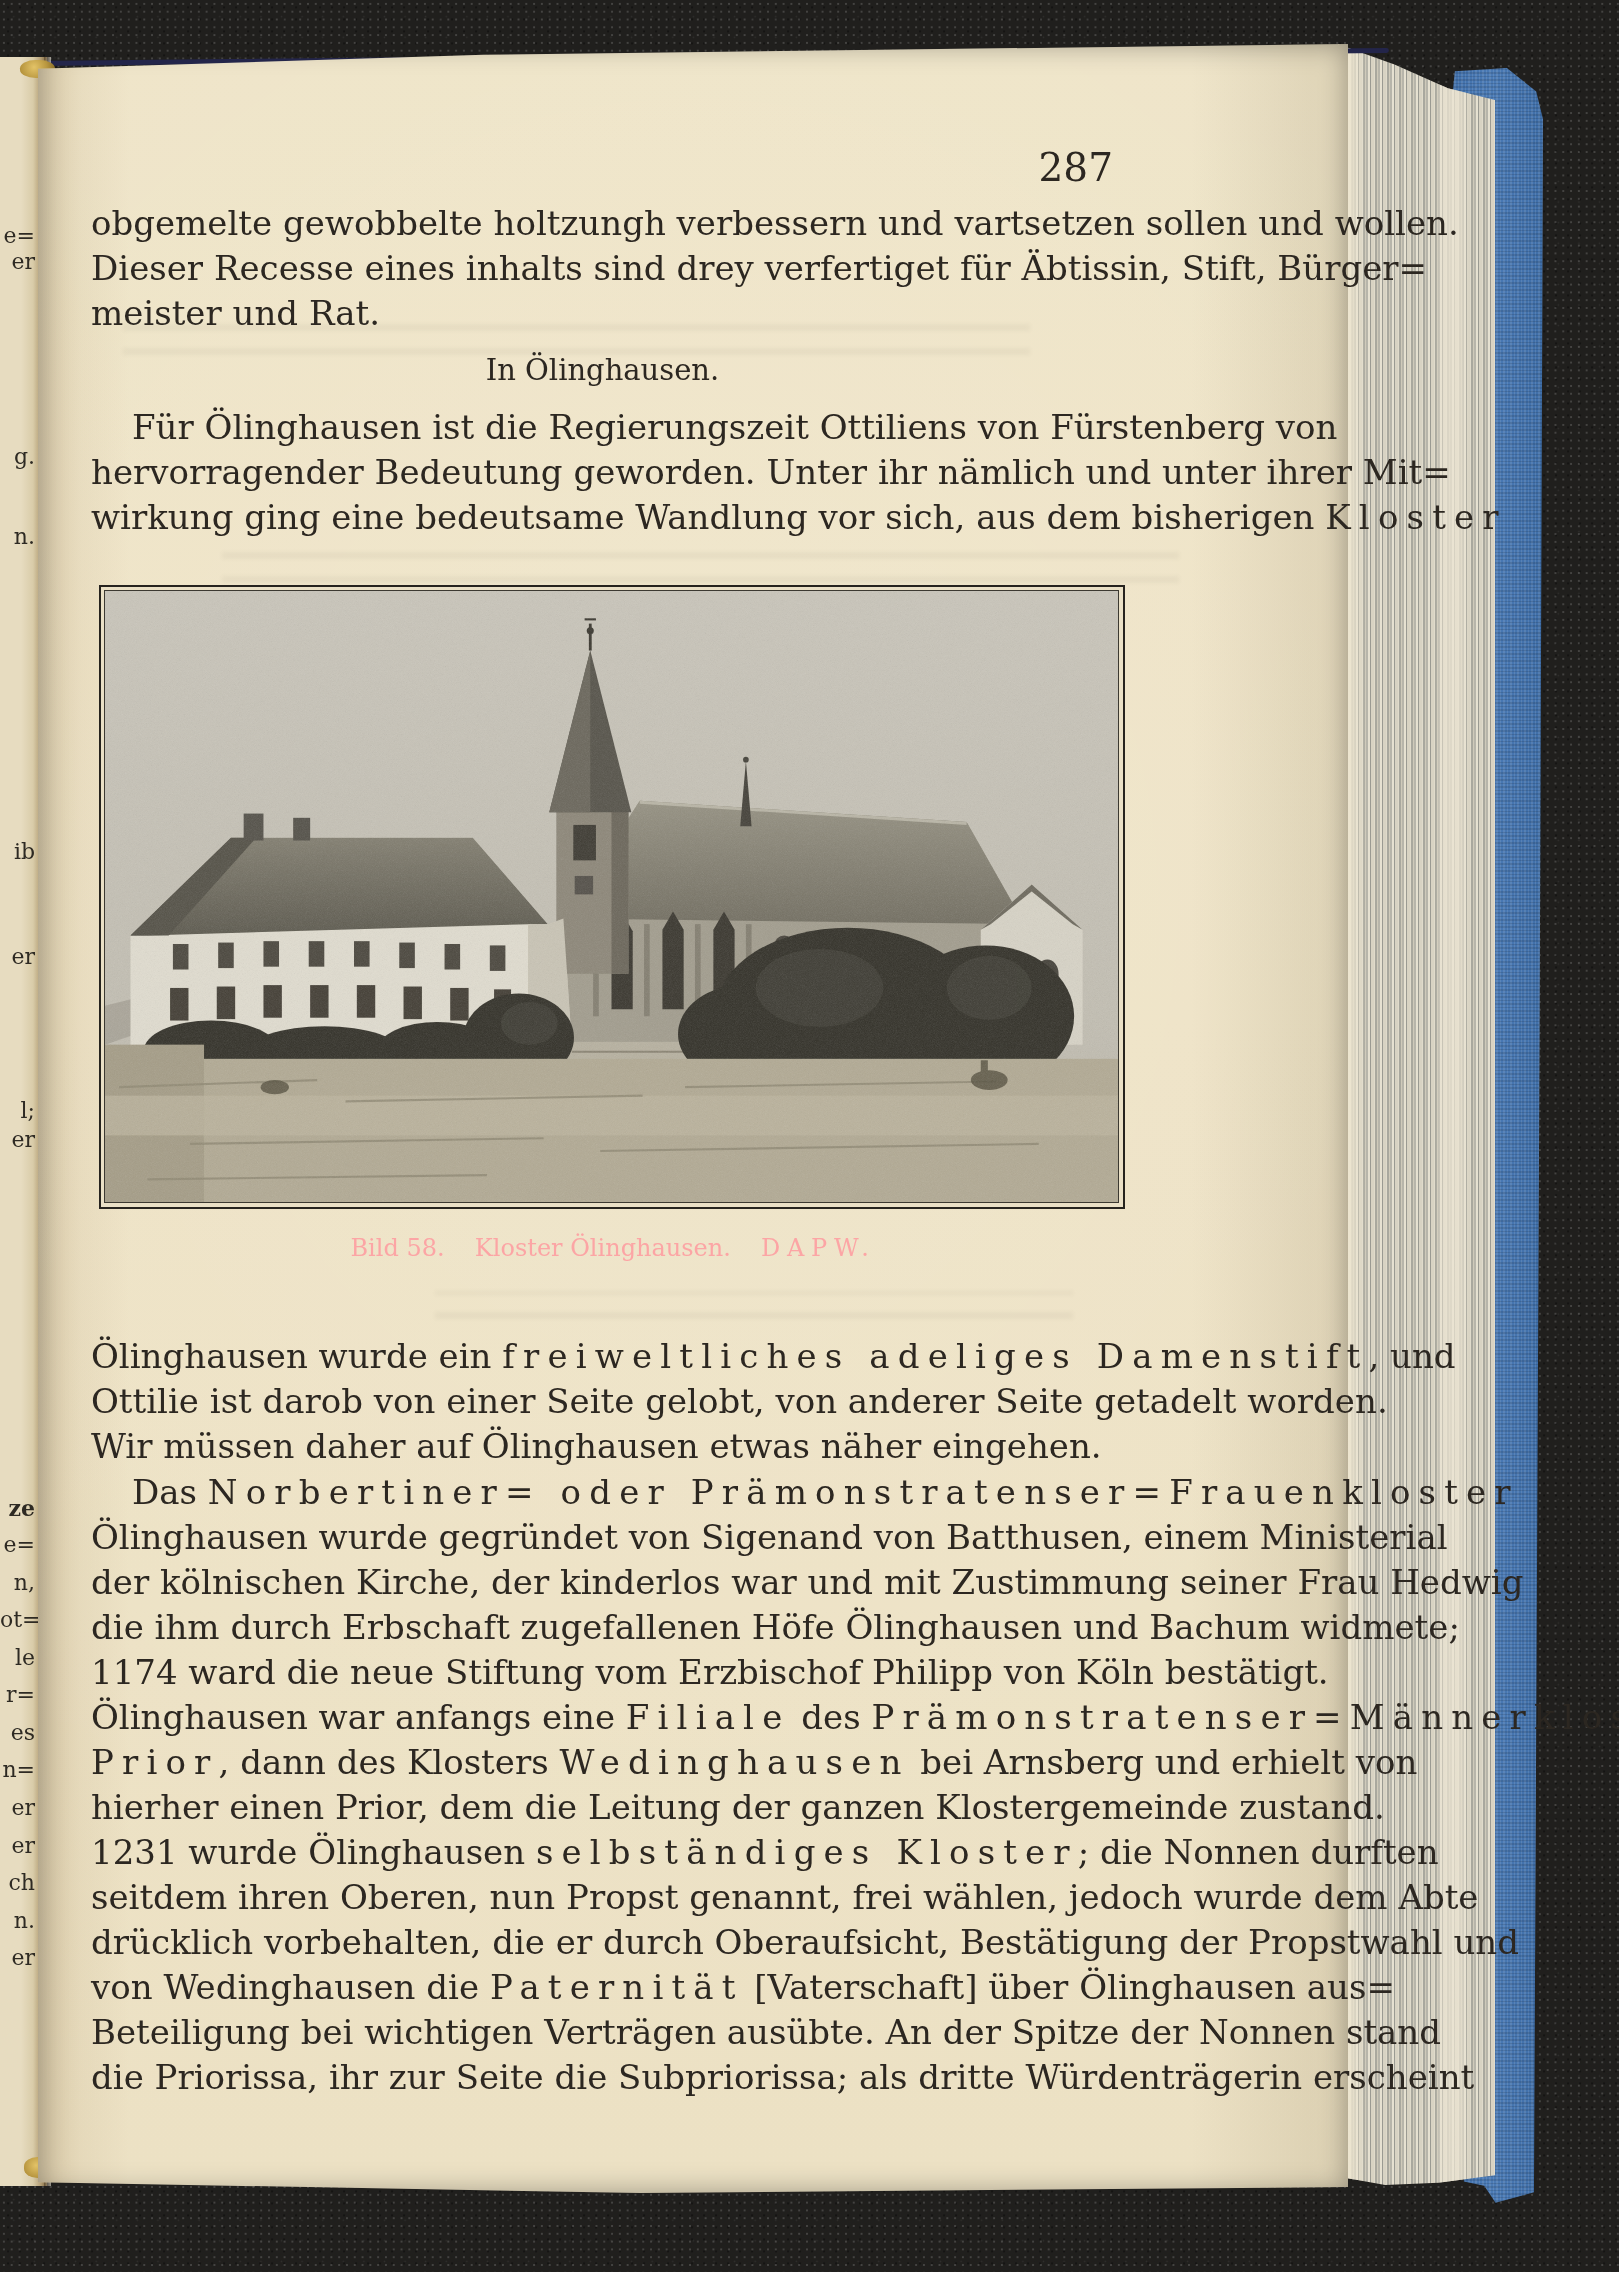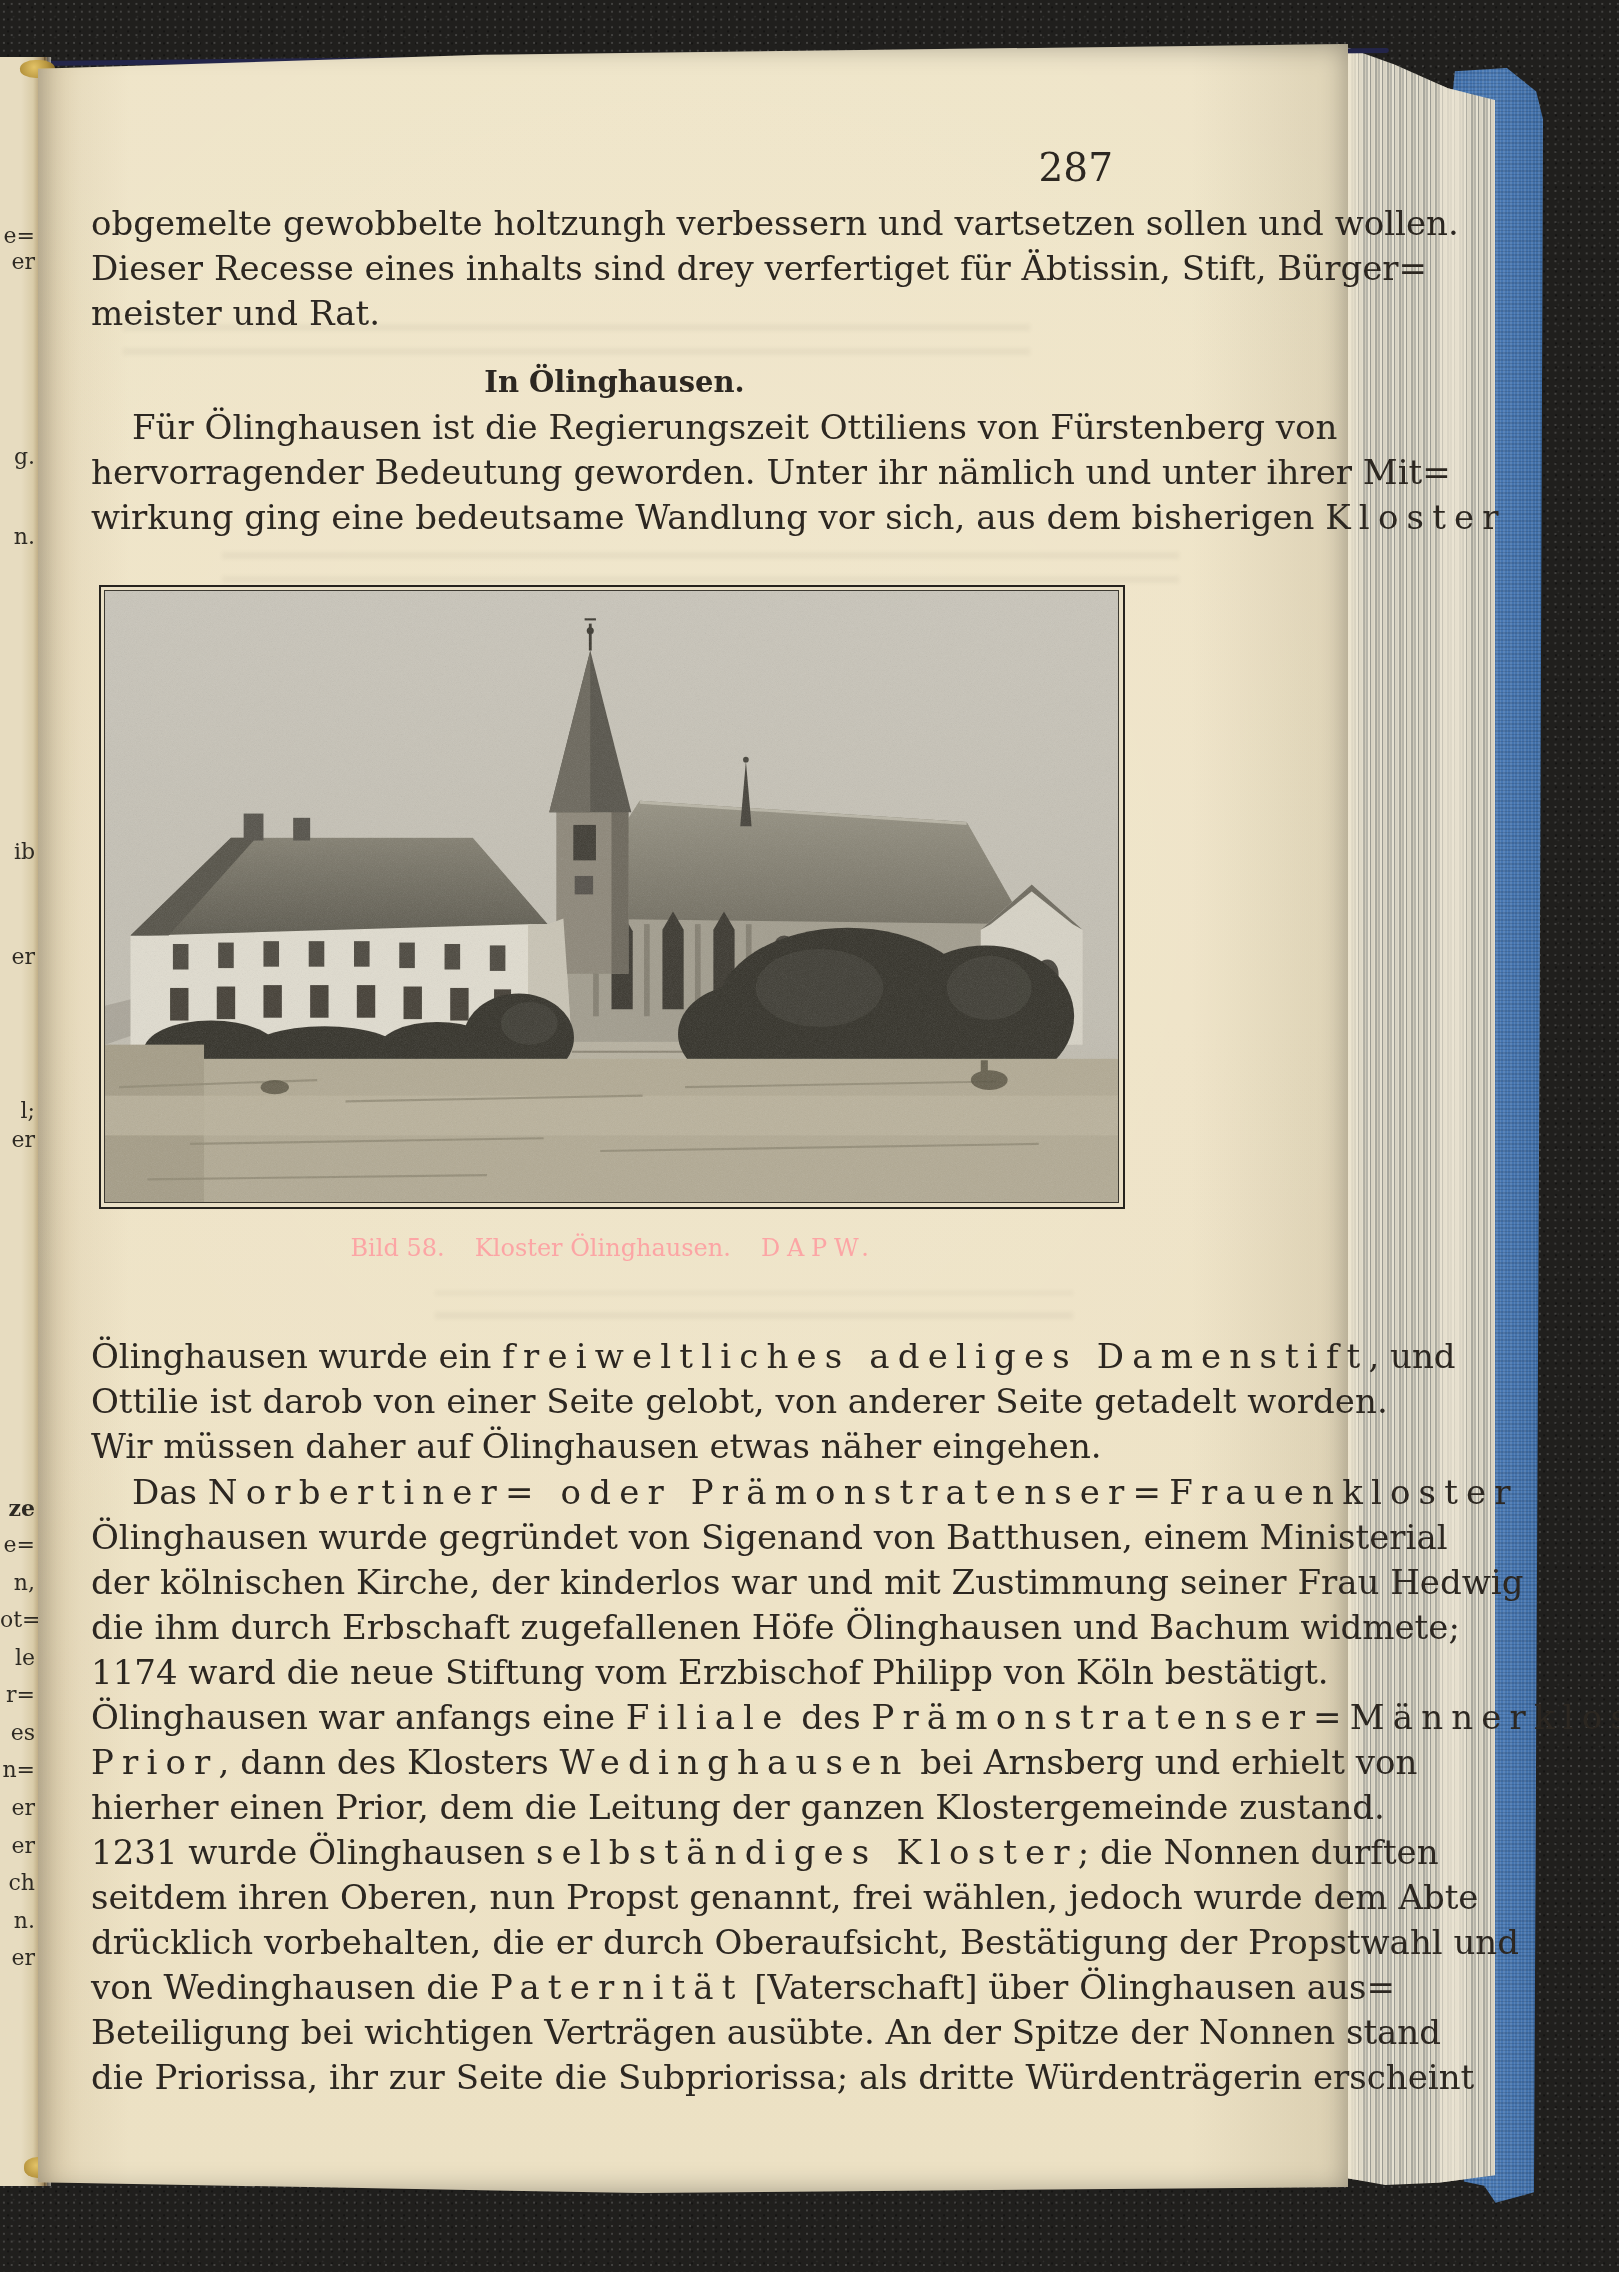--- a/index.html
+++ b/index.html
@@ -65,22 +65,22 @@
 
   
   .textblock{position:absolute;left:91px;width:1015px;color:#2c2721;}
   .tline{height:45px;line-height:45px;font-size:34px;
     text-align:justify;text-align-last:justify;white-space:nowrap;}
   .tline.last{text-align:left;text-align-last:left;}
   .tline.ind{text-indent:41px;}
   .sperr{letter-spacing:.24em;}
   .pagenum{position:absolute;left:985px;top:145px;width:128px;text-align:right;
     font-size:39px;color:#2c2721;}
-  .heading{position:absolute;left:91px;top:349px;width:1015px;margin:16px;
-    text-align:center;font-size:29px;font-weight:bold;color:#2c2721;}
+  .heading{position:absolute;left:91px;top:349px;width:1015px;margin:4px;
+    text-align:center;font-size:29px;font-weight:normal;color:#2c2721;}
 
   
   .photo{position:absolute;left:99px;top:585px;width:1013px;height:611px;margin:0;
     border:2.8px solid #262публ;border:2.8px solid #26231e;padding:4.3px;background:#eae0c6;}
   .photo svg{display:block;width:100%;height:100%;outline:0.7px solid #3c3931;}
   .caption{position:absolute;left:99px;top:1234px;width:1028px;text-align:center;
     font-size:24px;color:#fca5a5;}
   .caption span{margin:0 11.3px;}
   .caption .credit{letter-spacing:.28em;}
 </style>

